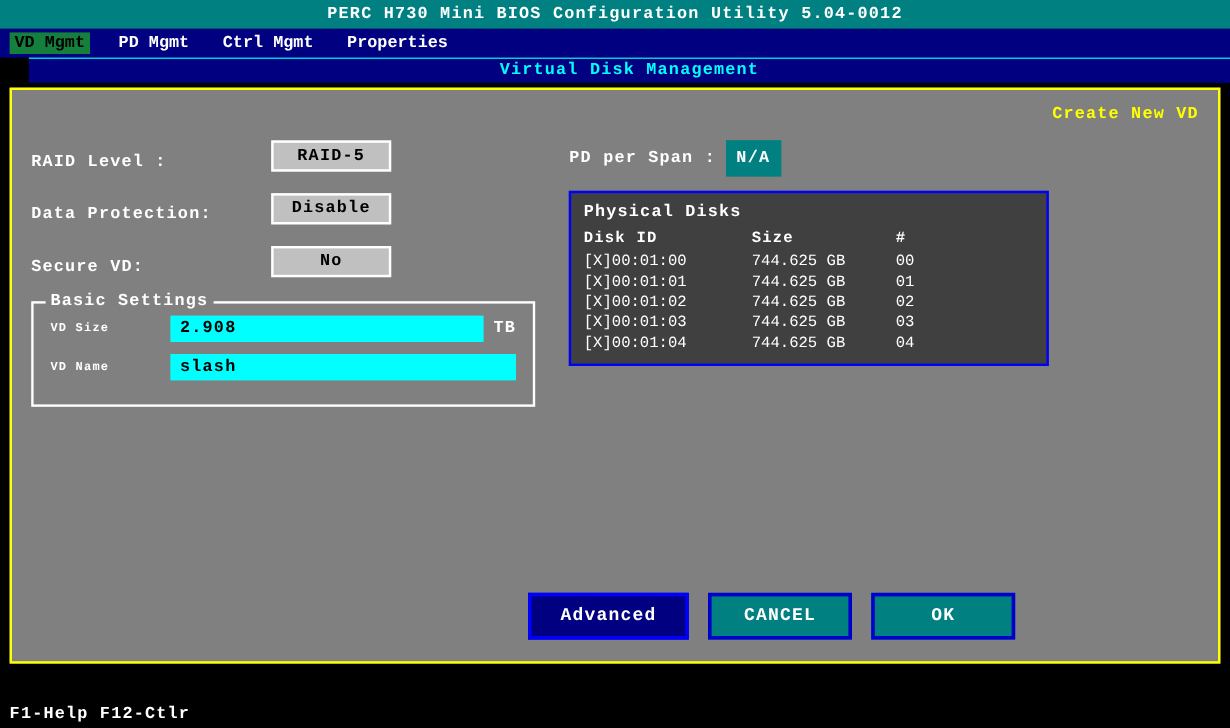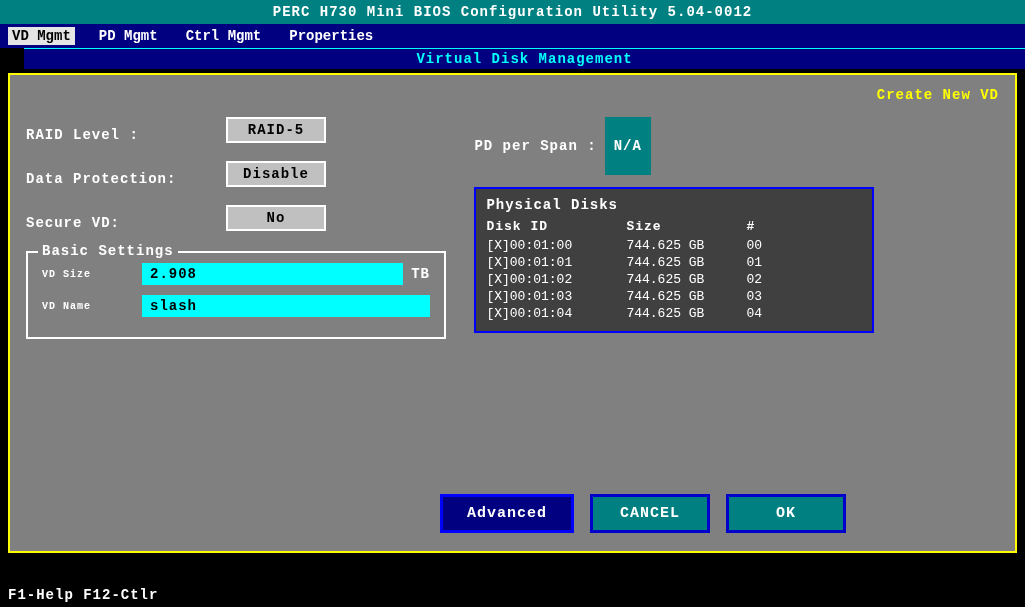--- a/index.html
+++ b/index.html
@@ -33,21 +33,21 @@
       gap: 20px;
     }
     .menu-item {
       color: #ffffff;
       font-size: 14px;
       cursor: pointer;
       padding: 1px 4px;
       font-weight: bold;
     }
     .menu-item.active {
-      background: #e5e5e5;
+      background: #15803d;
       color: #000000;
     }
 
     
     #subtitle-bar {
       background: #000080;
       color: #00ffff;
       text-align: center;
       padding: 2px 0;
       font-size: 14px;
@@ -128,21 +128,21 @@
       font-size: 14px;
       font-weight: bold;
       letter-spacing: 1px;
       margin-right: 8px;
     }
     #pd-span-value {
       background: #008080;
       color: #ffffff;
       font-size: 14px;
       font-weight: bold;
-      padding: 20px 8px;
+      padding: 6px 8px;
       border: 1px solid #008080;
       letter-spacing: 1px;
     }
 
     
     #physical-disks-box {
       border: 2px solid #0000ff;
       padding: 8px 10px;
       background: #404040;
     }

